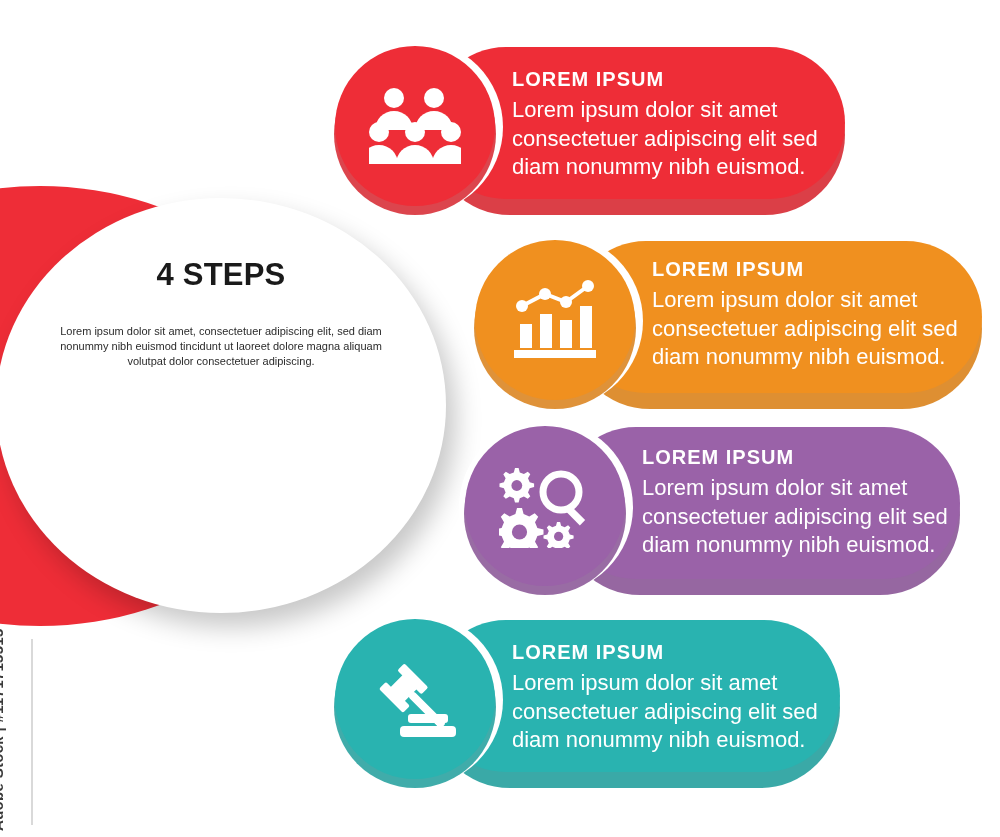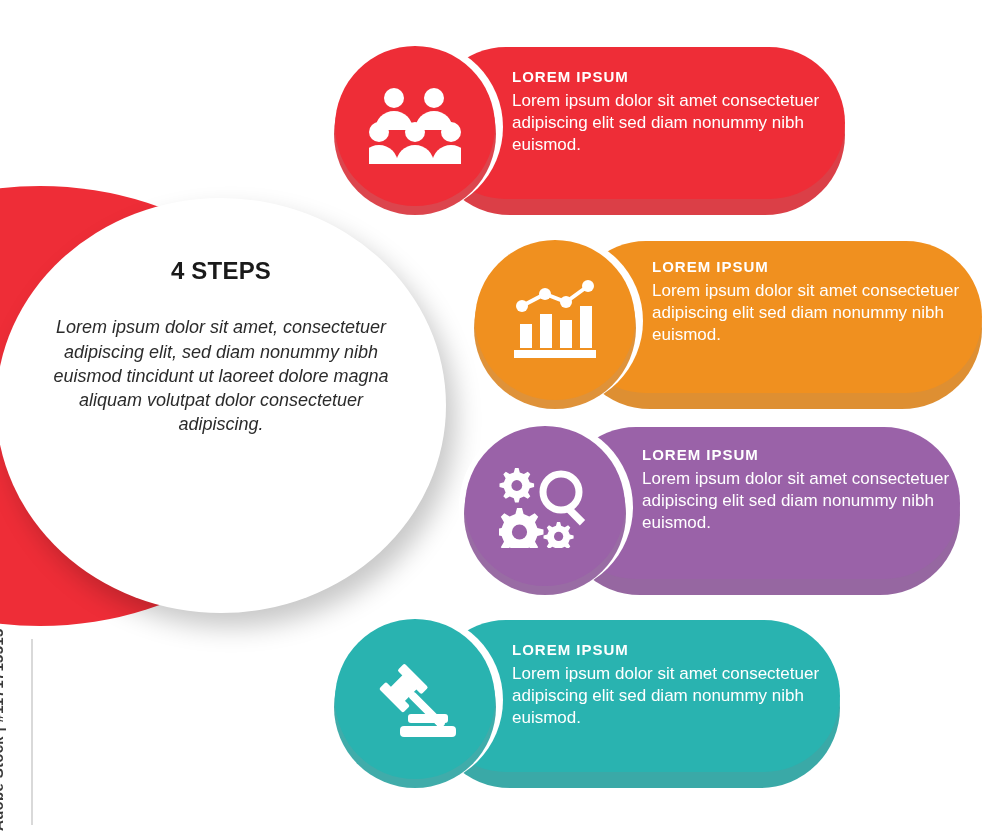--- a/index.html
+++ b/index.html
@@ -30,33 +30,32 @@
     border-radius: 50%;
     background: #ffffff;
     box-shadow: 10px 14px 26px rgba(0,0,0,0.22);
   }
   .hero-text {
     position: absolute; left: 258px; top: 70px;
     width: 406px;
     text-align: center;
   }
   .hero-title {
-    font-size: 24px;
+    font-size: 31px;
     font-weight: bold;
     line-height: 1.22;
     color: #1a1a1a;
     letter-spacing: 0.2px;
   }
   .hero-body {
     margin-top: 30px;
-    font-size: 18px;
+    font-size: 11px;
     line-height: 1.35;
     color: #2b2b2b;
     padding: 0 28px;
-    font-style: italic;
   }
 
   
   .step { position: absolute; }
   .step-bar {
     position: absolute;
     height: 152px;
     border-radius: 76px;
     z-index: 1;
   }
@@ -87,27 +86,27 @@
     border-radius: 50%;
     background: #ffffff;
     z-index: 2;
   }
   .step-text {
     position: absolute;
     z-index: 4;
     color: #ffffff;
   }
   .step-head {
-    font-size: 15px;
+    font-size: 20px;
     font-weight: bold;
     letter-spacing: 1.0px;
     margin-bottom: 5px;
   }
   .step-desc {
-    font-size: 17px;
+    font-size: 22px;
     line-height: 1.30;
   }
   .icon-svg { display: block; }
 
   
   .wm {
     position: absolute;
     left: 6px; bottom: 6px;
     transform-origin: left bottom;
     transform: rotate(-90deg) translateX(0);

